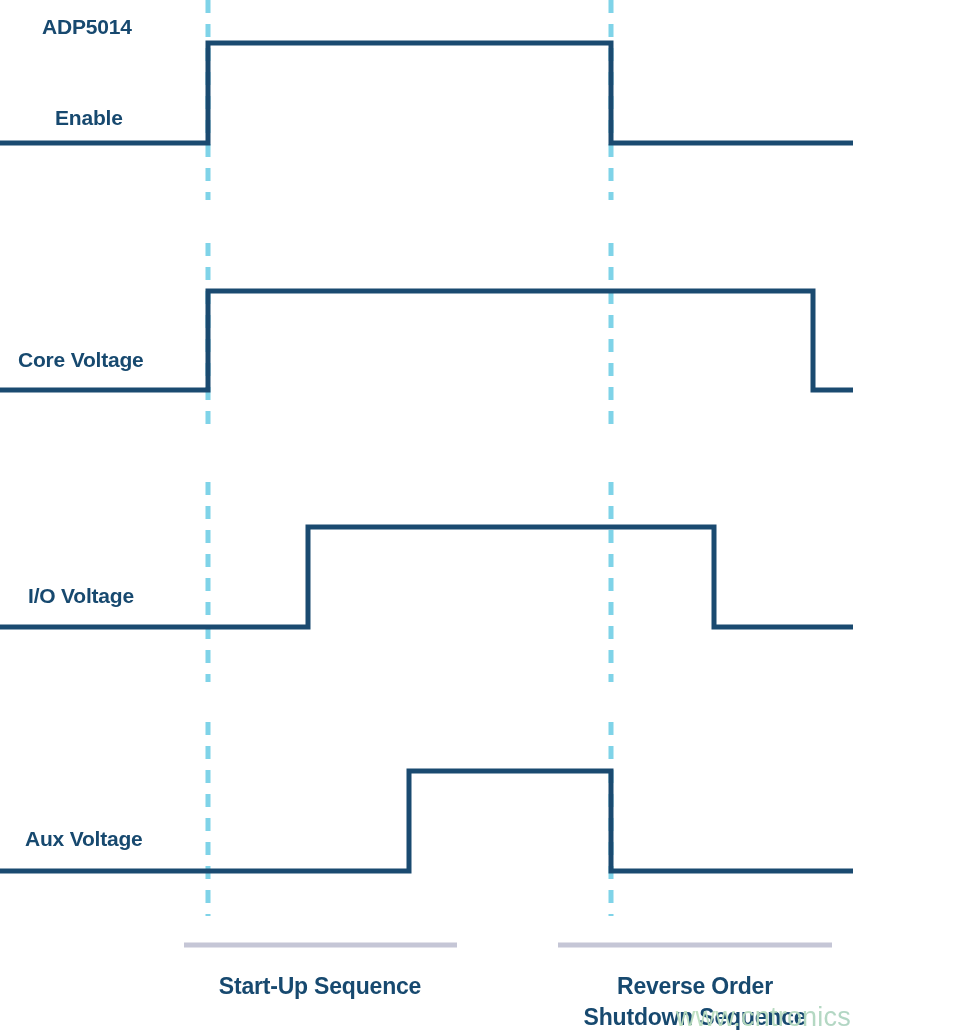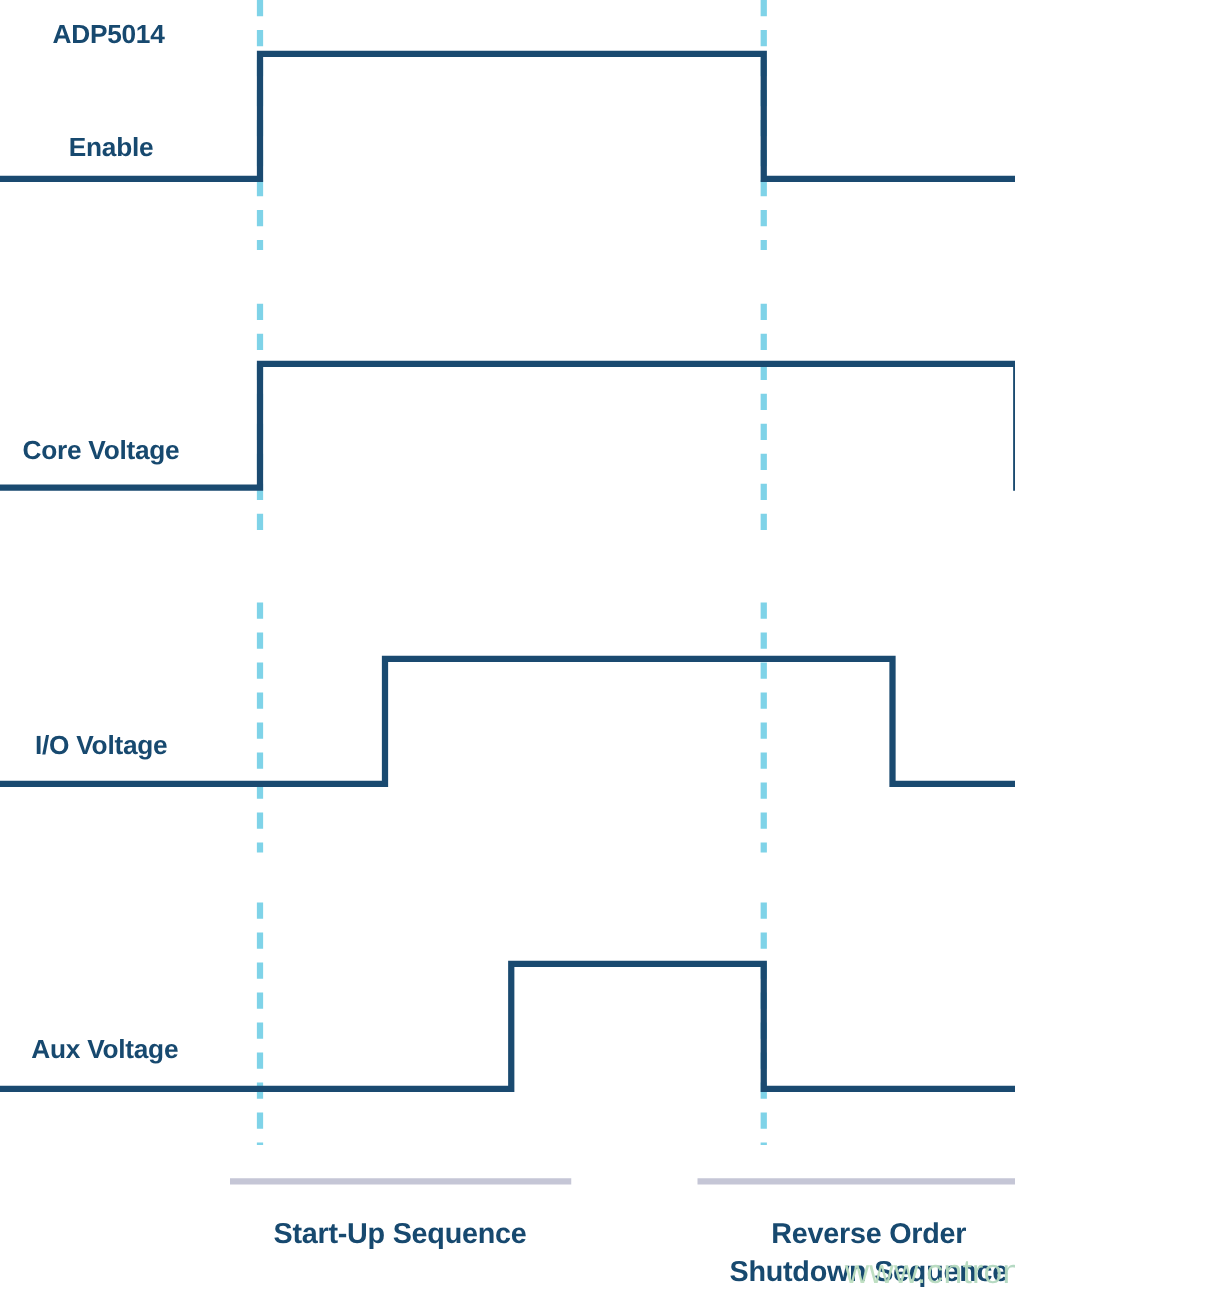--- a/index.html
+++ b/index.html
@@ -10,20 +10,21 @@
   }
   body {
     font-family: "Liberation Sans", sans-serif;
   }
   #canvas {
     position: relative;
     width: 812px;
     height: 1034px;
     background: #ffffff;
     overflow: hidden;
+    padding-left: 41px;
   }
   #diagram {
     position: absolute;
     left: 0;
     top: 0;
     width: 969px;
     height: 1034px;
   }
   .wave-label {
     font-family: "Liberation Sans", sans-serif;

